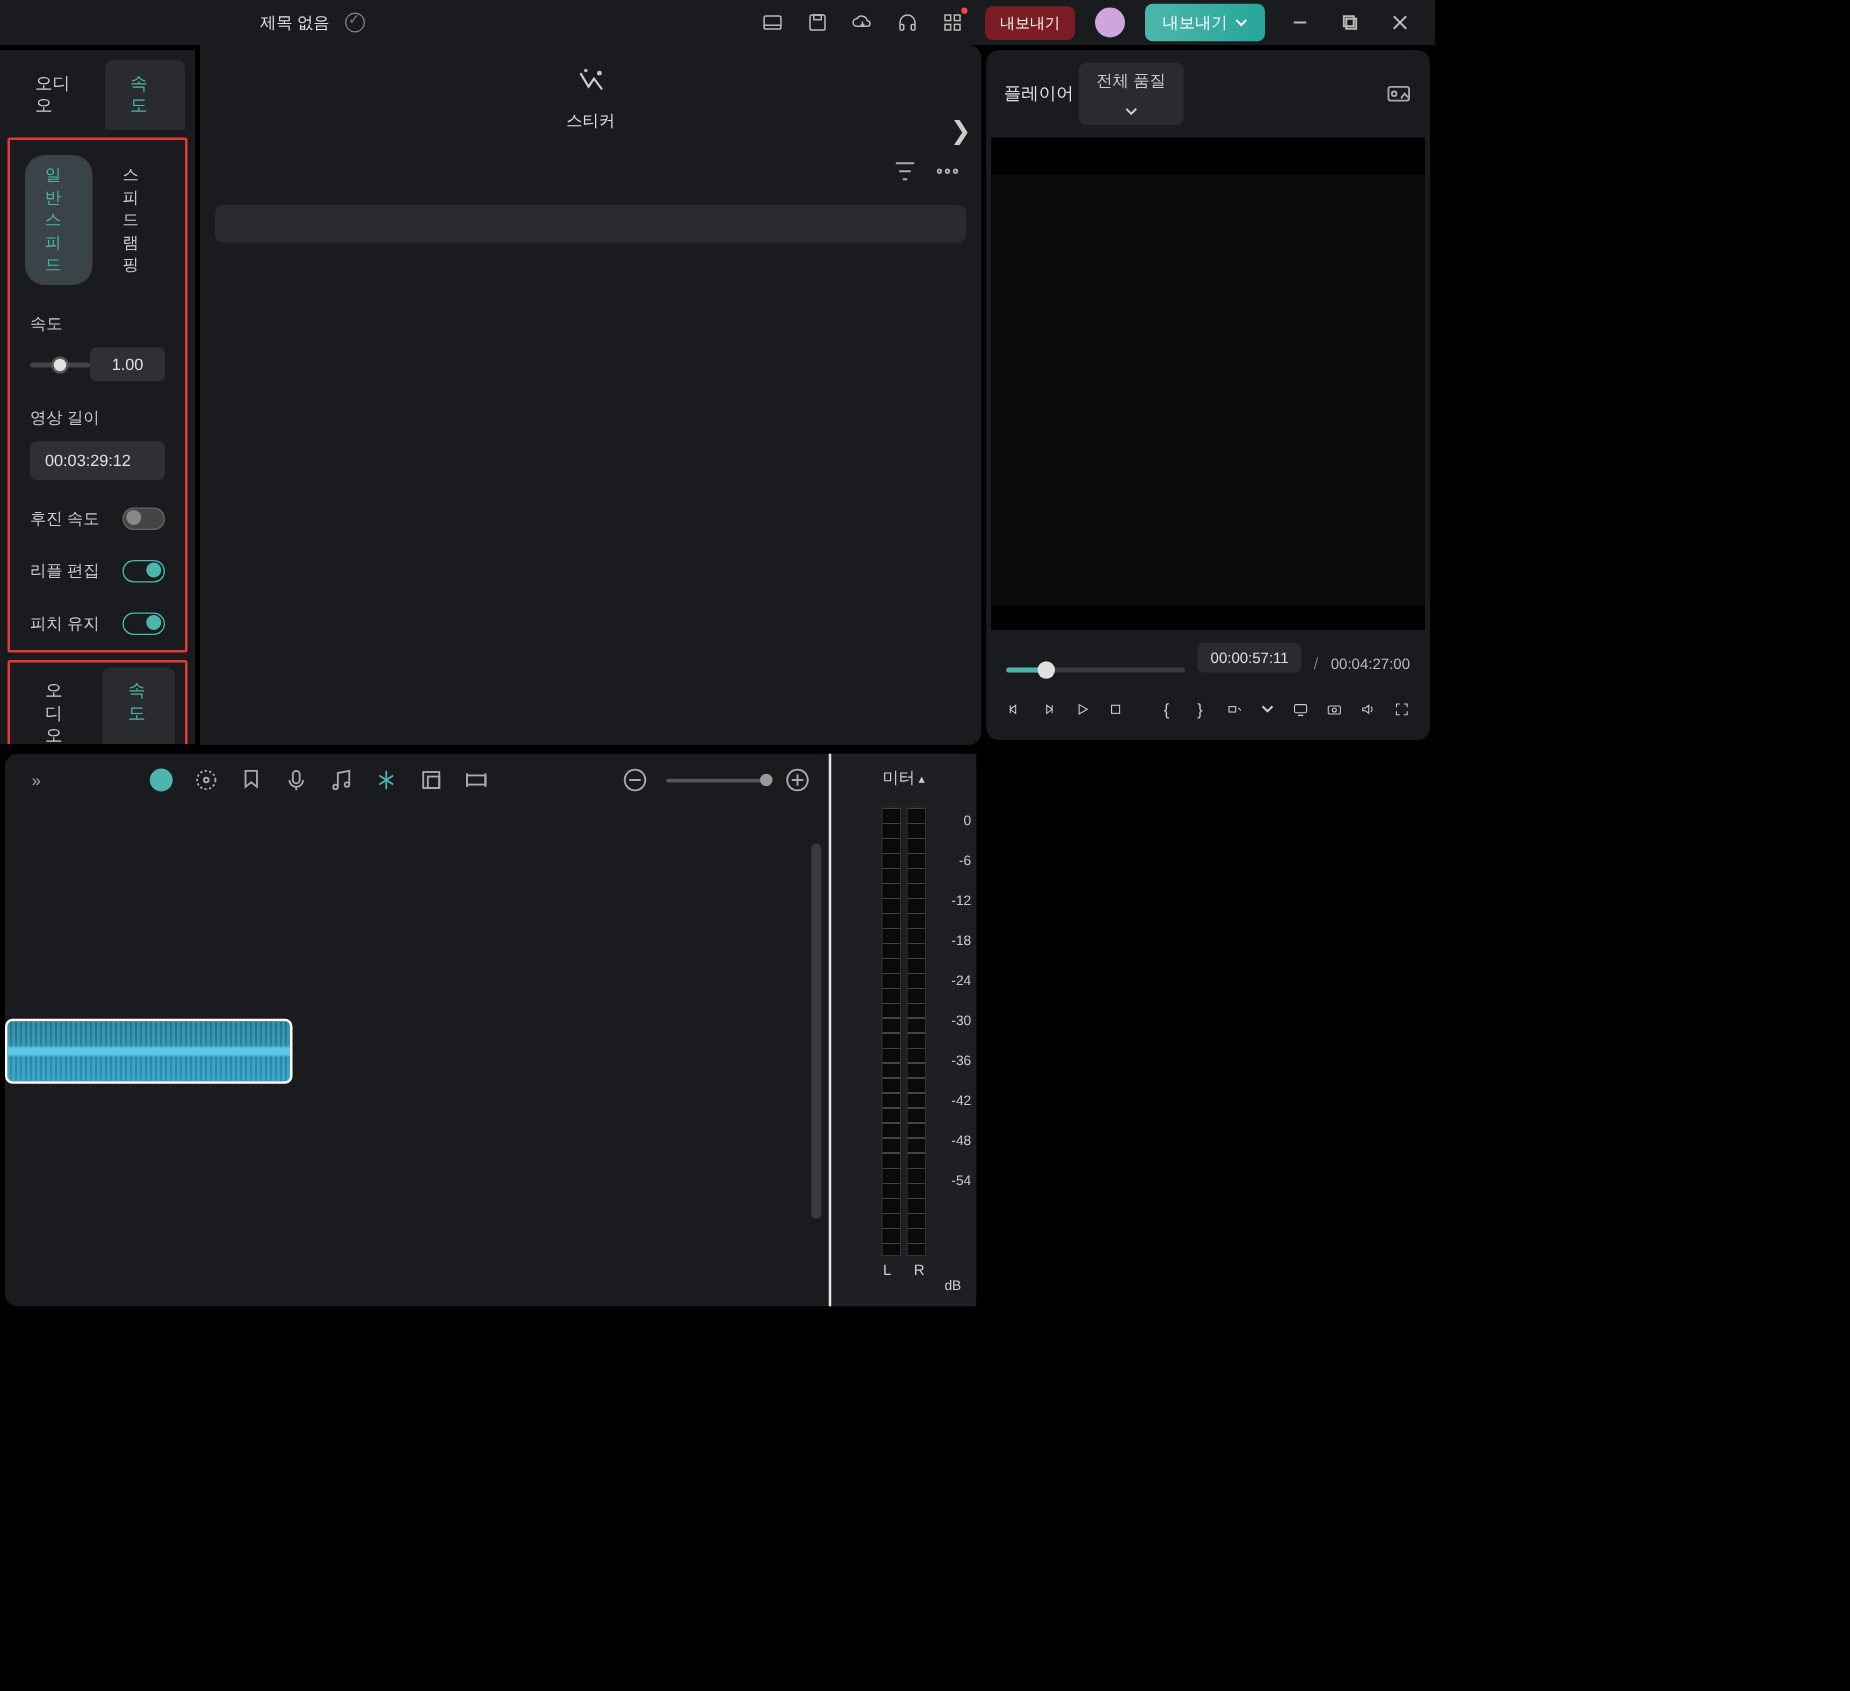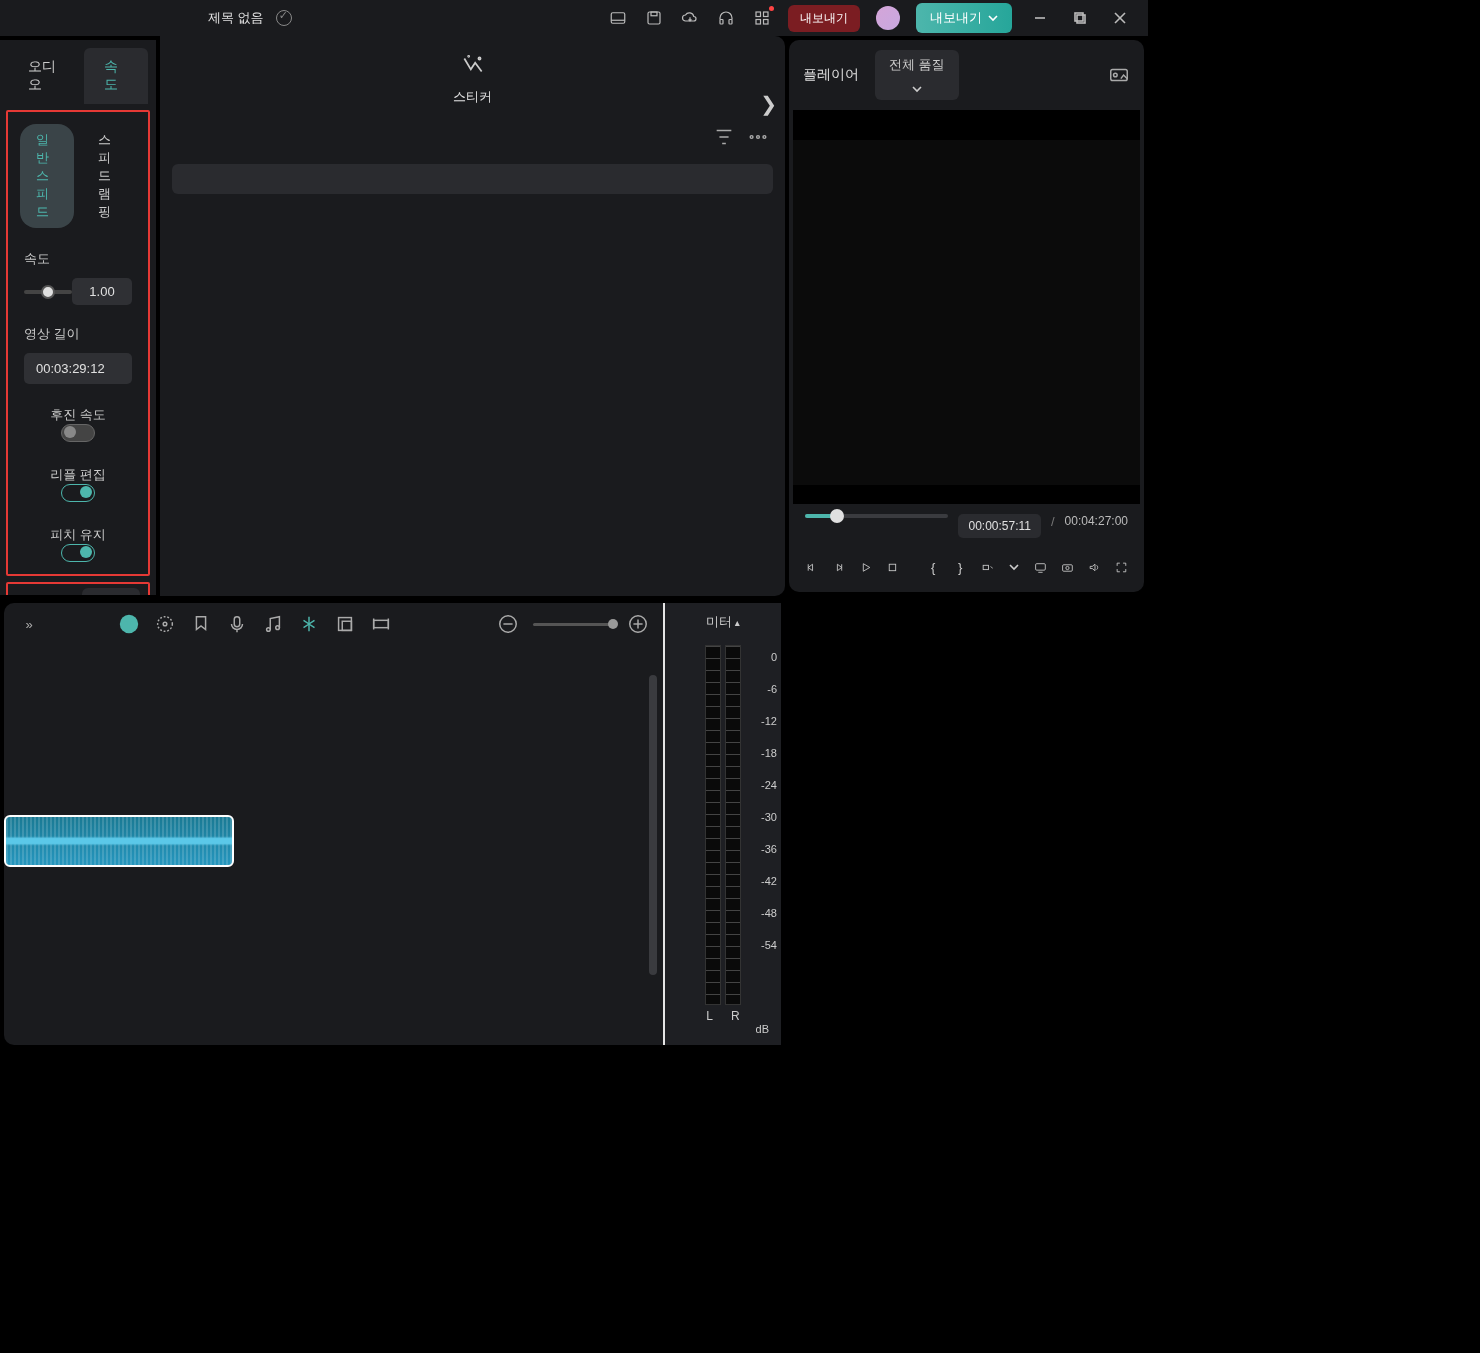--- a/index.html
+++ b/index.html
@@ -78,34 +78,34 @@
 
 
 .player-panel {
   background: #1a1b1e;
   margin: 4px;
   border-radius: 10px;
   display: flex; flex-direction: column;
 }
 .player-header {
   display: flex; align-items: center; padding: 10px 14px;
-  gap: 16px;
+  gap: 4px;
 }
 .player-title { color: #e0e0e0; font-size: 14px; }
 .quality-select {
   background: #2a2b2f; padding: 6px 14px; border-radius: 6px;
   display: flex; align-items: center; gap: 10px; color: #ccc; flex-direction: column;
 }
 .player-header .sp { flex: 1; }
 .video-area {
   flex: 1; background: #000; margin: 0 4px;
 }
 .video-black { width:100%; height:345px; background:#0b0b0b; margin-top:30px; }
 .progress-row {
-  display: flex; align-items: flex-start; padding: 10px 16px; gap: 10px;
+  display: flex; align-items: flex-end; padding: 10px 16px; gap: 10px;
 }
 .progress-track {
   flex: 1; height: 4px; background: #3a3b3f; border-radius: 2px;
   position: relative;
 }
 .progress-fill {
   position: absolute; left:0; top:0; height:100%;
   width: 22%; background: #4db6ac; border-radius: 2px;
 }
 .progress-thumb {
@@ -171,21 +171,20 @@
   color: #e0e0e0; min-width: 60px; text-align: center;
 }
 .text-input {
   background: #2f3034; padding: 8px 12px; border-radius: 5px;
   color: #e0e0e0; width: 100%;
 }
 
 .toggle-row {
   display: flex; align-items: center; justify-content: space-between;
   padding: 12px 16px;
-  flex-direction: column;
 }
 .toggle {
   width: 34px; height: 18px; border-radius: 9px;
   background: #444; position: relative;
   border: 1.5px solid #666;
 }
 .toggle::after {
   content:""; position:absolute; width:12px; height:12px;
   background:#888; border-radius:50%; top:1px; left:2px;
 }

